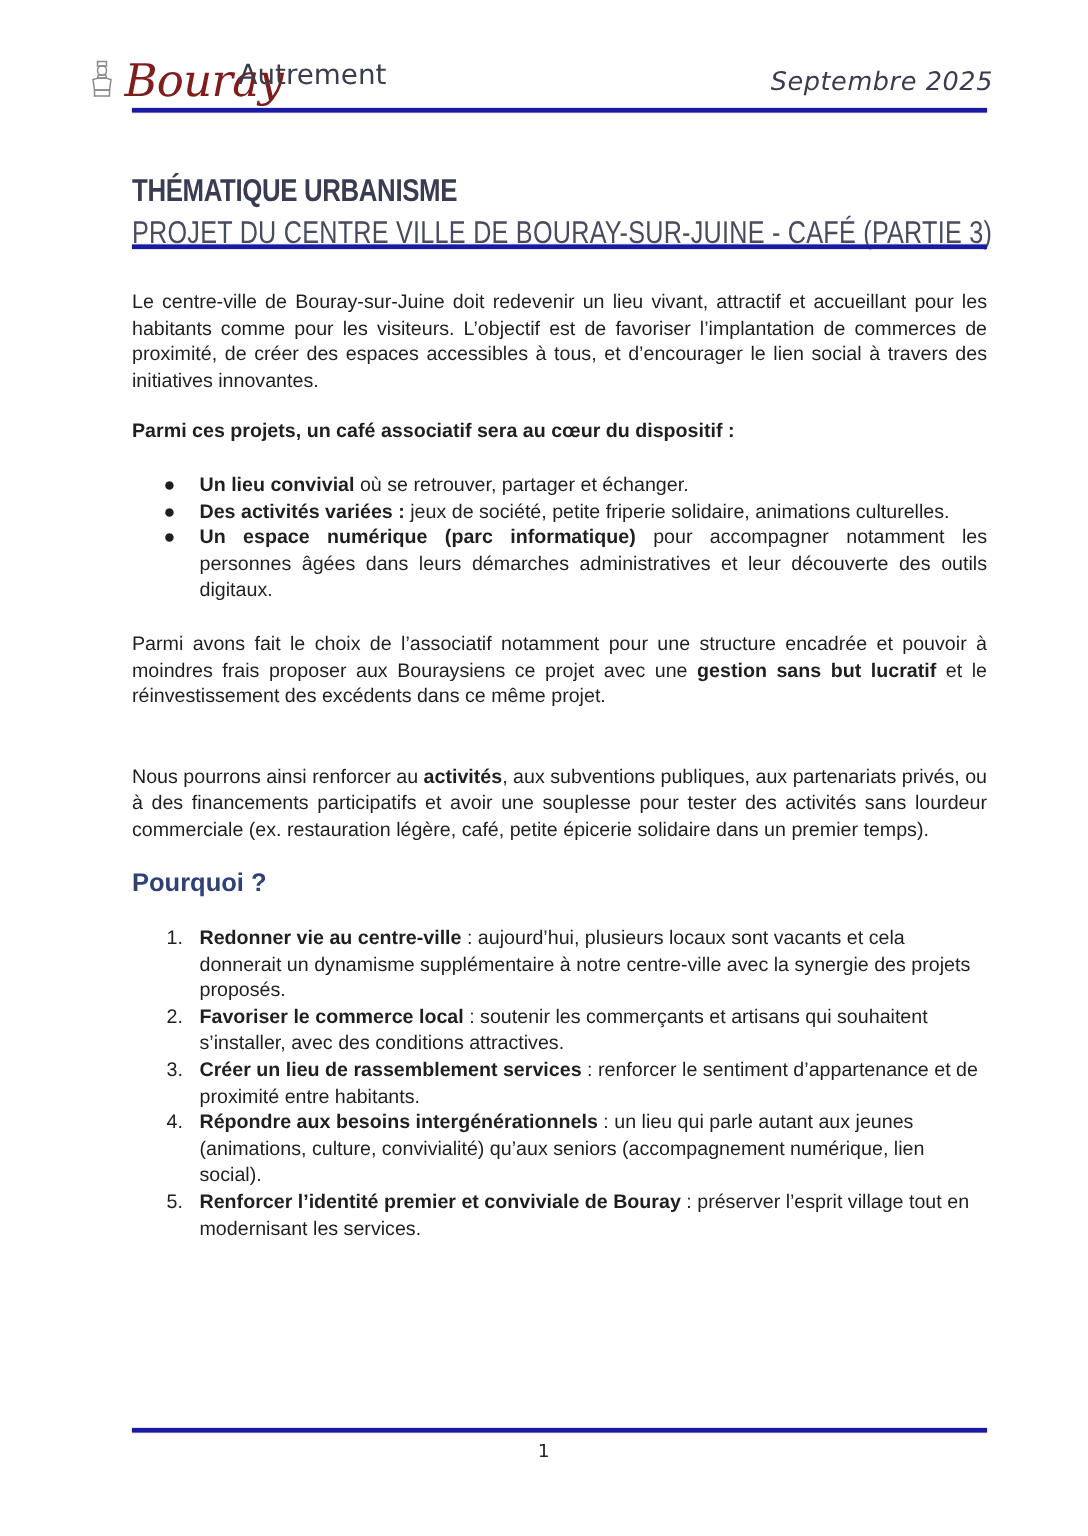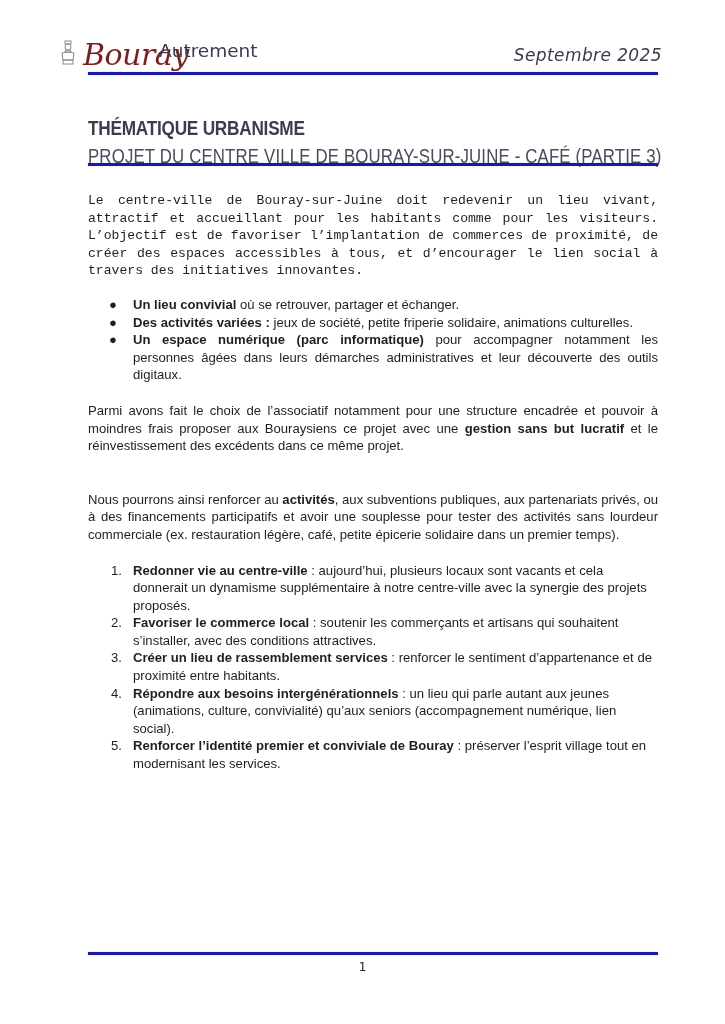--- a/index.html
+++ b/index.html
@@ -20,21 +20,21 @@
   .title-block { position: absolute; left: 88px; top: 91px; width: 580px; margin-top: 23px; }
   .theme-title { font-family: "Liberation Sans Narrow", "Liberation Sans", sans-serif; font-weight: bold;
                  font-size: 21px; color: #3a3d52; letter-spacing: -0.3px; transform: scaleX(0.82);
                  transform-origin: left; white-space: nowrap; line-height: 27px; }
   .subtitle { font-family: "Liberation Sans", sans-serif; font-size: 21px; color: #4a4c5e;
               transform: scaleX(0.80); transform-origin: left; white-space: nowrap; line-height: 30px;
               letter-spacing: 0.2px; }
   .content { position: absolute; left: 88px; top: 192px; width: 570px;
              font-family: "Liberation Sans", sans-serif; font-size: 13.1px; line-height: 17.6px; color: #1f1f1f; }
   .content p { margin: 0; text-align: justify; }
-  .p-intro { margin-bottom: 16px !important; font-family: Liberation Mono, monospace; }
+  .p-intro { margin-bottom: 16px !important; }
   .p-lead { font-weight: bold; margin-bottom: 18px !important; }
   ul.bullets { margin: 0 0 18px 0; padding: 0 0 0 45px; list-style: none; }
   ul.bullets li { position: relative; text-align: justify; }
   ul.bullets li .dot { position: absolute; left: -24px; top: 0; }
   .p-assoc { margin-bottom: 36px !important; }
   .p-benev { margin-bottom: 18px !important; }
   b { font-weight: bold; }
   .h2 { font-family: "Liberation Sans", sans-serif; font-weight: bold; font-size: 17px; color: #2f4273;
         margin: 0 0 19px 0; }
   ol.reasons { margin: 0; padding: 0 0 0 45px; list-style: none; }
@@ -65,40 +65,42 @@
 
 <div class="title-block">
   <div class="theme-title">THÉMATIQUE URBANISME</div>
   <div class="subtitle">PROJET DU CENTRE VILLE DE BOURAY-SUR-JUINE - CAFÉ (PARTIE 3)</div>
 </div>
 
 <div class="rule rule-title"></div>
 
 <div class="content">
   <p class="p-intro">Le centre-ville de Bouray-sur-Juine doit redevenir un lieu vivant, attractif et accueillant pour les habitants comme pour les visiteurs. L’objectif est de favoriser l’implantation de commerces de proximité, de créer des espaces accessibles à tous, et d’encourager le lien social à travers des initiatives innovantes.</p>
+  <p class="p-lead">Parmi ces projets, un café associatif sera au cœur du dispositif :</p>
 
   <ul class="bullets">
     <li>
       <span class="dot">●</span>
       <b>Un lieu convivial</b><span> où se retrouver, partager et échanger.</span>
     </li>
     <li>
       <span class="dot">●</span>
       <b>Des activités variées :</b><span> jeux de société, petite friperie solidaire, animations culturelles.</span>
     </li>
     <li>
       <span class="dot">●</span>
       <b>Un espace numérique (parc informatique)</b><span> pour accompagner notamment les personnes âgées dans leurs démarches administratives et leur découverte des outils digitaux.</span>
     </li>
   </ul>
 
   <p class="p-assoc"><span>Parmi avons fait le choix de l’associatif notamment pour une structure encadrée et pouvoir à moindres frais proposer aux Bouraysiens ce projet avec une </span><b>gestion sans but lucratif</b><span> et le réinvestissement des excédents dans ce même projet.</span></p>
 
   <p class="p-benev"><span>Nous pourrons ainsi renforcer au </span><b>activités</b><span>, aux subventions publiques, aux partenariats privés, ou à des financements participatifs et avoir une souplesse pour tester des activités sans lourdeur commerciale (ex. restauration légère, café, petite épicerie solidaire dans un premier temps).</span></p>
 
+  <div class="h2">Pourquoi ?</div>
 
   <ol class="reasons">
     <li>
       <span class="num">1.</span>
       <b>Redonner vie au centre-ville</b><span> : aujourd’hui, plusieurs locaux sont vacants et cela donnerait un dynamisme supplémentaire à notre centre-ville avec la synergie des projets proposés.</span>
     </li>
     <li>
       <span class="num">2.</span>
       <b>Favoriser le commerce local</b><span> : soutenir les commerçants et artisans qui souhaitent s’installer, avec des conditions attractives.</span>
     </li>

